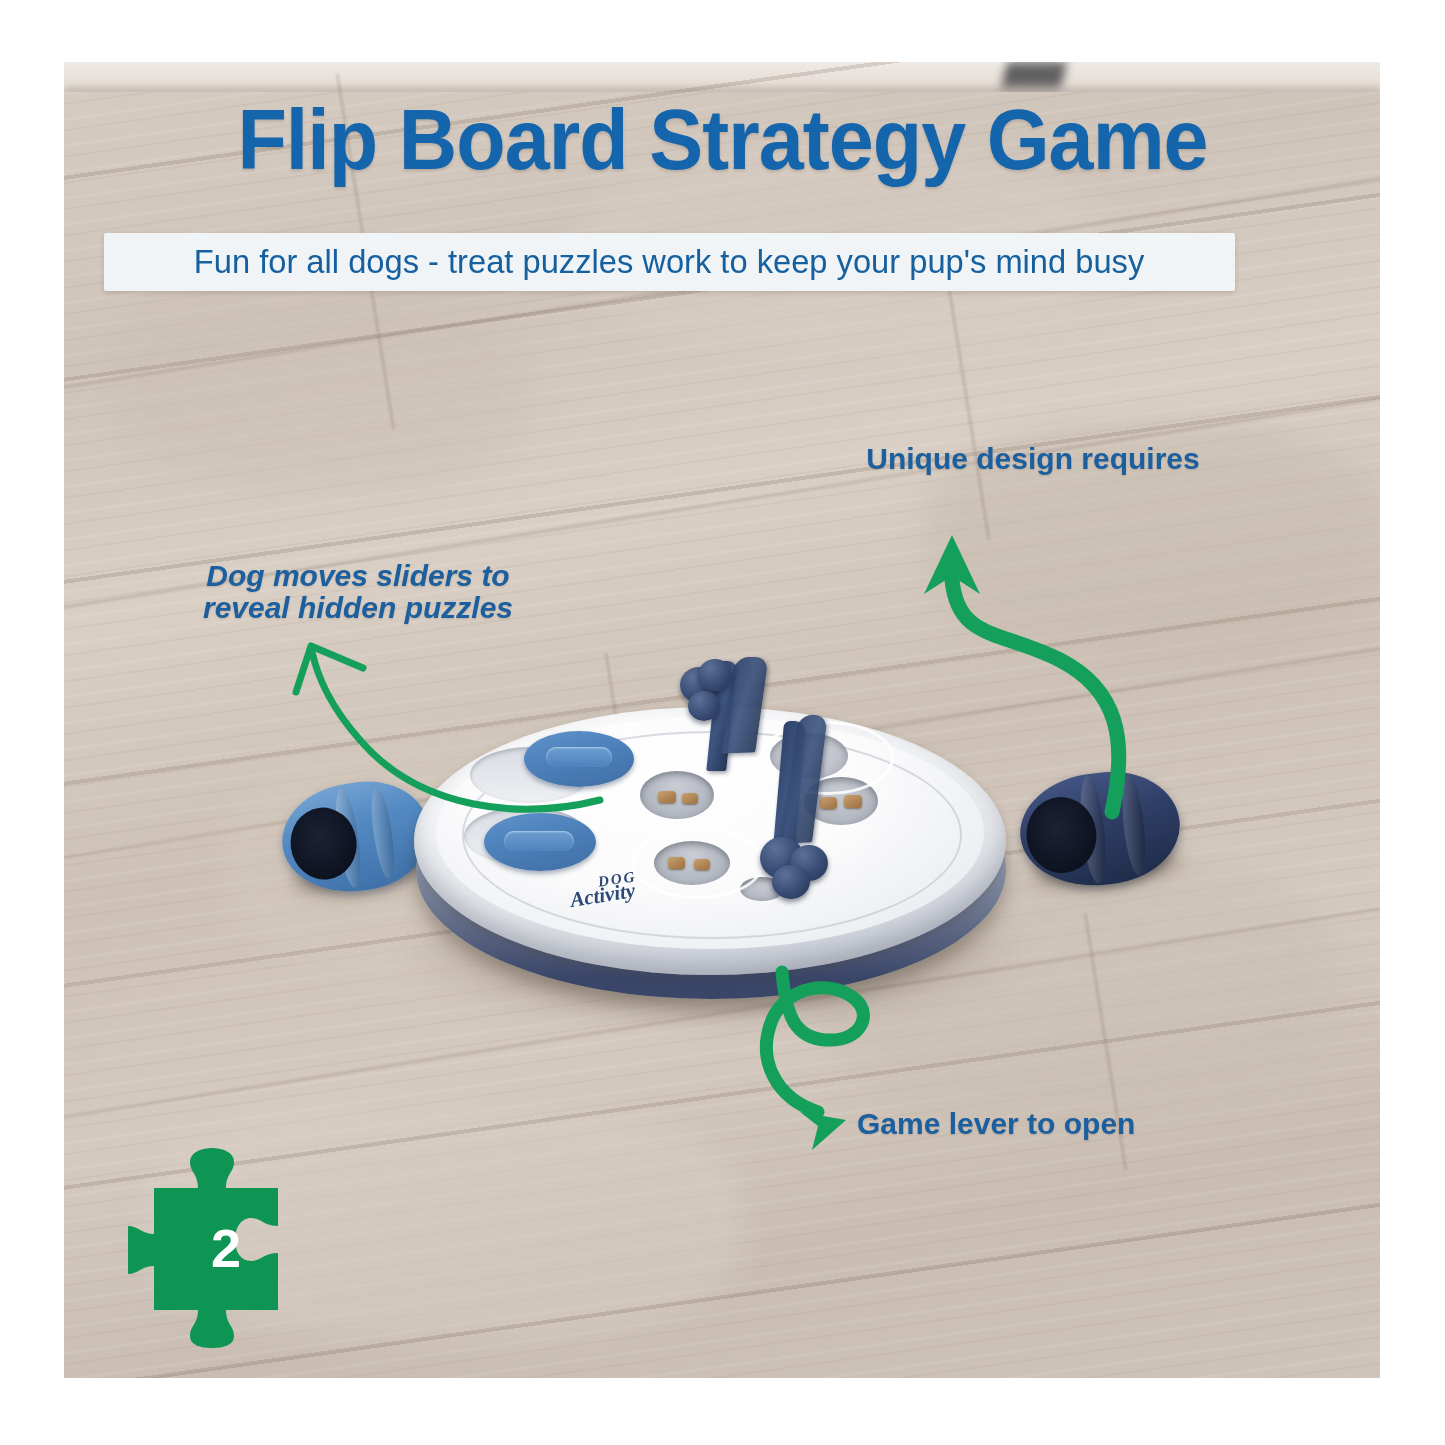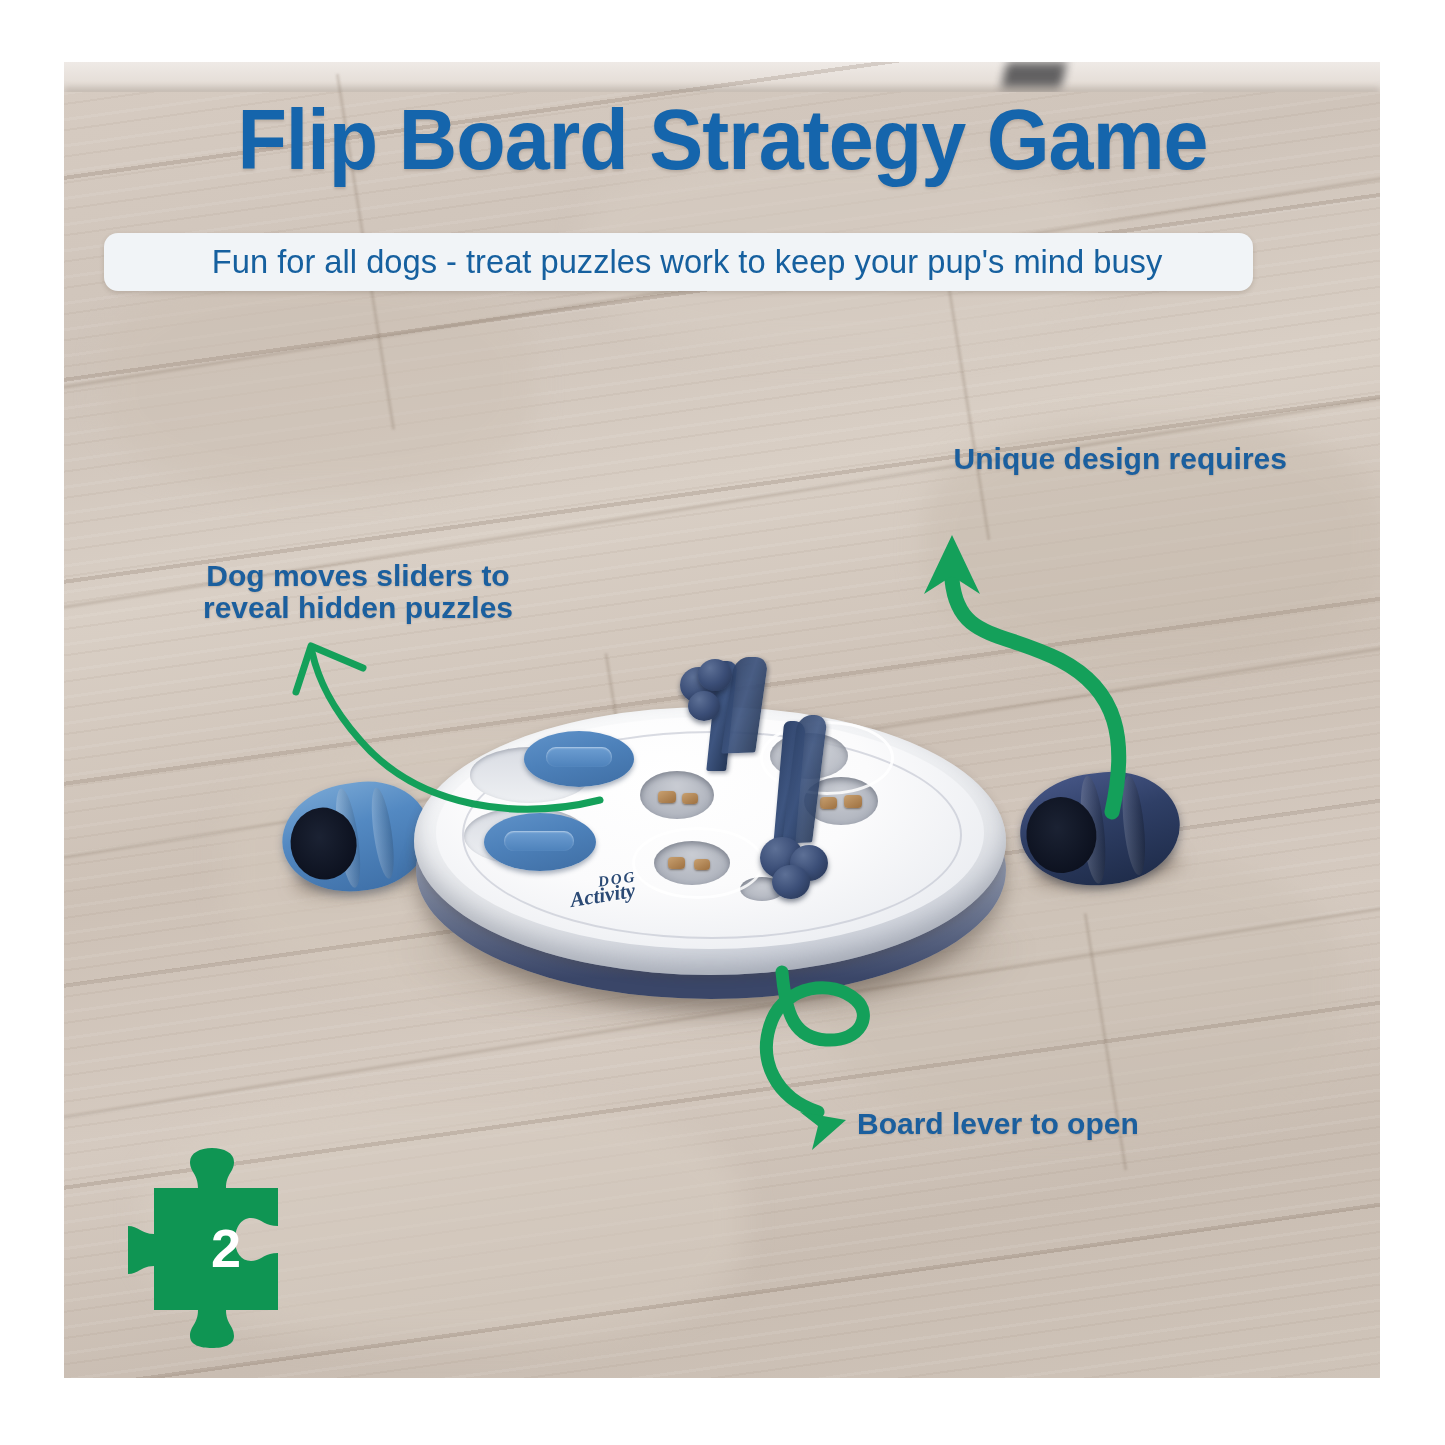--- a/index.html
+++ b/index.html
@@ -54,36 +54,36 @@
   #title{
     position:absolute;left:0;top:96px;width:1445px;text-align:center;
     font-size:86px;line-height:1;font-weight:bold;letter-spacing:-1px;
     color:#1565ac;
     font-family:"Liberation Sans","DejaVu Sans",sans-serif;
     text-shadow:0 2px 3px rgba(80,60,45,.20);
     transform:scaleX(.94);
   }
   #subtitle-box{
     position:absolute;left:104px;top:233px;width:1131px;height:58px;
-    background:#f1f4f7;border-radius:14px;
+    background:#f1f4f7;border-radius:2px;
     box-shadow:0 2px 5px rgba(70,55,40,.18);
-    display:flex;align-items:center;justify-content:center;padding-left:18px;
+    display:flex;align-items:center;justify-content:center;
   }
   #subtitle{
     font-size:33px;font-weight:500;color:#16609f;white-space:nowrap;
     transform:scaleX(.99);
   }
 
   
   .callout{
     position:absolute;color:#1b5f9e;font-weight:bold;font-size:30px;line-height:1.08;
     text-shadow:0 1px 2px rgba(90,70,55,.22);
   }
-  #callout-lift{left:823px;top:443px;width:420px;text-align:right;margin-left:44px;}
-  #callout-slide{left:168px;top:560px;width:380px;text-align:center;}
+  #callout-lift{left:823px;top:443px;width:420px;text-align:center;}
+  #callout-slide{left:168px;top:560px;width:380px;text-align:center;font-style:italic;}
   #callout-flip{left:857px;top:1108px;width:330px;text-align:left;}
 
   
   #arrows{position:absolute;left:0;top:0;width:1445px;height:1445px;pointer-events:none;}
 
   
   #product{position:absolute;left:392px;top:655px;width:640px;height:370px;}
 
   .shadow-pool{position:absolute;left:10px;top:215px;width:620px;height:160px;
     background:radial-gradient(ellipse at 50% 50%, rgba(96,78,62,.45) 0%, rgba(96,78,62,.22) 45%, rgba(96,78,62,0) 72%);
@@ -283,21 +283,21 @@
   <div class="callout" id="callout-lift">
     <div>Unique design requires</div>
   </div>
 
   <div class="callout" id="callout-slide">
     <div>Dog moves sliders to</div>
     <div>reveal hidden puzzles</div>
   </div>
 
   <div class="callout" id="callout-flip">
-    <div>Board lever to open</div>
+    <div>Game lever to open</div>
   </div>
 
   <div id="badge">
     <svg viewBox="0 0 190 200" width="190" height="200">
       <path fill="#0f9553" d="
         M 26 40
         L 70 40
         C 70 26, 62 24, 62 14
         C 62 5, 72 0, 84 0
         C 96 0, 106 5, 106 14

